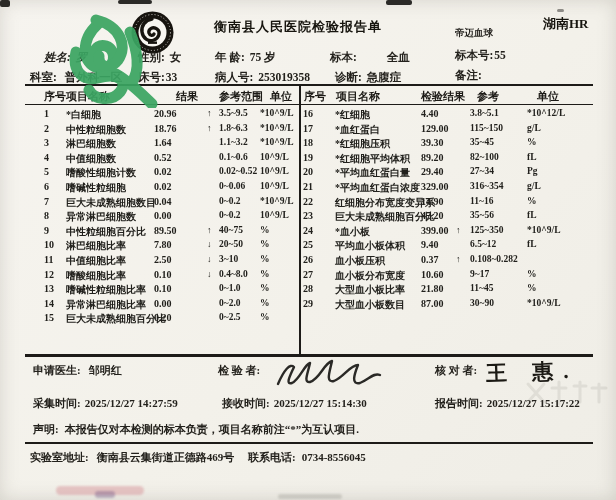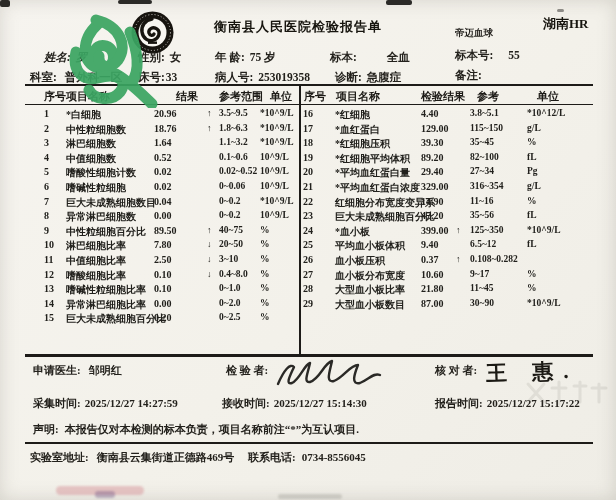--- a/index.html
+++ b/index.html
@@ -13,21 +13,21 @@
   .abs{position:absolute; white-space:nowrap;}
   
   .title{left:214px; top:18px; font-size:13px; font-weight:700; letter-spacing:1px; color:#17150f;}
   .region{left:543px; top:15px; font-size:13px; font-weight:700; color:#17150f;}
   .instrument{left:455px; top:27px; font-size:9.5px; font-weight:600;}
   .pf{font-size:11.5px; font-weight:600; color:#23211c;}
   .pf .val{margin-left:5px; font-weight:600;}
   .f-name{left:44px; top:50px;font-style:italic;} .f-gender{left:138px; top:50px;}
   .f-age{left:215px; top:50px;} .f-specimen{left:330px; top:50px;}
   .f-specimen .val{margin-left:30px;}
-  .f-sampleno{left:455px; top:48px;} .f-sampleno .val{margin-left:15px;}
+  .f-sampleno{left:455px; top:48px;} .f-sampleno .val{margin-left:1px;}
   .f-dept{left:30px; top:70px;} .f-dept .val{margin-left:8px;}
   .f-bed{left:138px; top:70px;} .f-bed .val{margin-left:1px;}
   .f-patientno{left:215px; top:70px;} .f-diagnosis{left:335px; top:70px;}
   .f-remark{left:455px; top:68px;}
   
   .ln{position:absolute; background:#1d1b18;}
   .ln-top{left:25px; top:84px; width:568px; height:2.2px;}
   .ln-head{left:25px; top:104px; width:568px; height:1.4px;}
   .ln-bot{left:25px; top:354px; width:568px; height:2.6px;}
   .ln-vdiv{left:299px; top:85px; width:1.6px; height:269px;}
@@ -49,21 +49,21 @@
   .lrow .c-unit{left:260px;}
   .rrow .c-no{left:303px; width:20px;}
   .rrow .c-name{left:335px;}
   .rrow .c-res{left:421px;}
   .rrow .c-flag{left:456px; font-size:9px;}
   .rrow .c-range{left:470px;}
   .rrow .c-unit{left:527px;}
   
   .ft{font-size:11px; font-weight:600; color:#23211c;}
   .ft .val{margin-left:8px;}
-  .f-reqdoc{left:33px; top:363px;} .f-examiner{left:226px; top:363px;}
+  .f-reqdoc{left:33px; top:363px;} .f-examiner{left:218px; top:363px;}
   .f-checker{left:435px; top:363px;}
   .checker-name{left:486px; top:358px; font-size:21px; font-weight:700;
     letter-spacing:10px; transform:rotate(-2deg); color:#1b1914;}
   .f-collect{left:33px; top:396px;} .f-receive{left:222px; top:396px;} .f-report{left:435px; top:396px;}
   .f-collect .val,.f-receive .val,.f-report .val{margin-left:4px;}
   .f-statement{left:33px; top:422px; font-weight:700;} .f-statement .val{margin-left:6px;}
   .f-address{left:30px; top:450px; font-weight:700;} .f-address .val{}
   .f-phone{left:248px; top:450px; font-weight:700;} .f-phone .val{margin-left:6px;}
   
   .mark{position:absolute; background:#2b2a27; border-radius:2px;}

